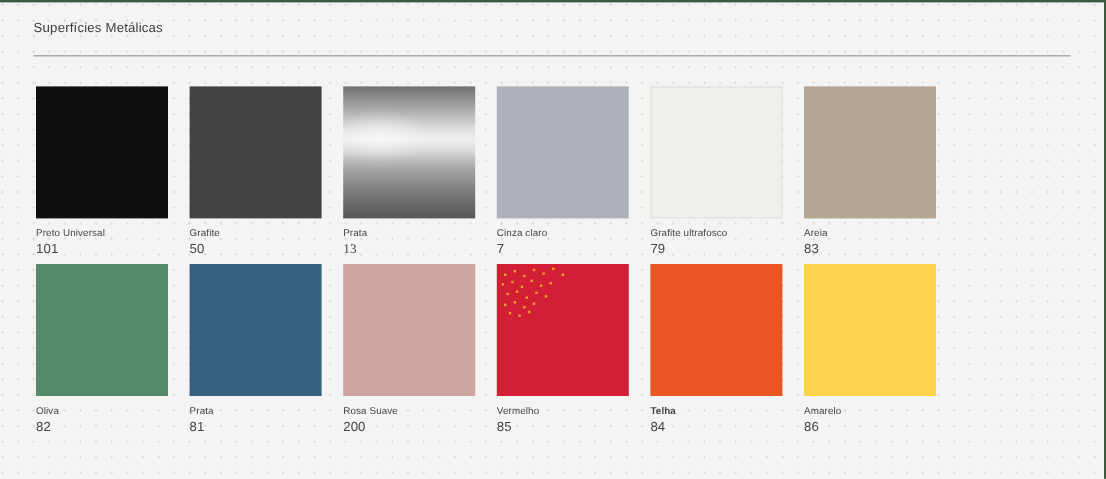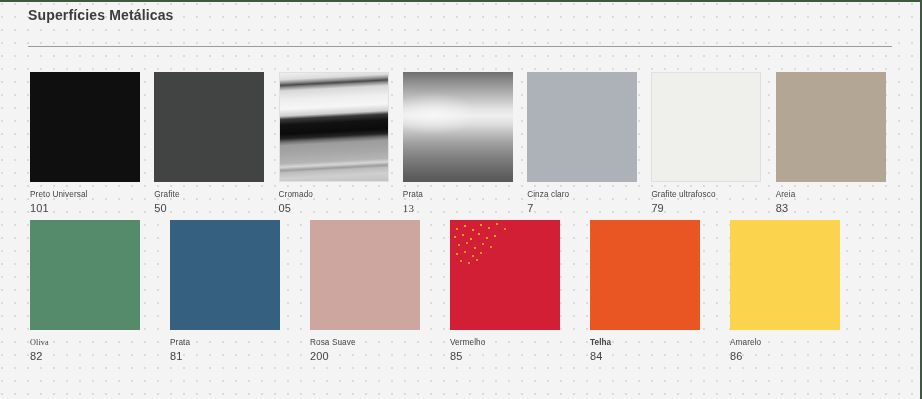--- a/index.html
+++ b/index.html
@@ -33,23 +33,23 @@
   #header {
     position: absolute;
     left: 0;
     top: 0;
     width: 922px;
     padding: 0;
   }
   #page-title {
     position: absolute;
     left: 28px;
-    top: 5px;
-    font-size: 14px;
-    font-weight: 700;
+    top: 16px;
+    font-size: 11px;
+    font-weight: 400;
     color: #3c3c3c;
     letter-spacing: 0.15px;
     white-space: nowrap;
   }
   #title-rule {
     position: absolute;
     left: 28px;
     top: 44px;
     width: 864px;
     height: 1px;
@@ -63,21 +63,20 @@
     top: 70px;
     width: 870px;
   }
   .swatch-row {
     display: flex;
     flex-direction: row;
     margin-bottom: 6px;
   }
   .swatch-cell {
     width: 128px;
-    margin-right: 12px;
   }
   .swatch-chip {
     width: 110px;
     height: 110px;
     position: relative;
     overflow: hidden;
     box-sizing: border-box;
   }
   .chip-bordered {
     border: 1px solid #e0e0e0;
@@ -182,25 +181,20 @@
           <div class="swatch-chip" style="background: rgb(15, 15, 15);"></div>
           <div class="swatch-name" style="color: rgb(68, 68, 68);">Preto Universal</div>
           <div class="swatch-code" style="color: rgb(68, 68, 68);">101</div>
         </div>
         <div class="swatch-cell">
           <div class="swatch-chip" style="background: rgb(65, 68, 67);"></div>
           <div class="swatch-name" style="color: rgb(68, 68, 68);">Grafite</div>
           <div class="swatch-code" style="color: rgb(68, 68, 68);">50</div>
         </div>
         <div class="swatch-cell">
-          <div class="swatch-chip chip-bordered finish-chrome"></div>
-          <div class="swatch-name" style="color: rgb(68, 68, 68);">Cromado</div>
-          <div class="swatch-code" style="color: rgb(68, 68, 68);">05</div>
-        </div>
-        <div class="swatch-cell">
           <div class="swatch-chip finish-silver"></div>
           <div class="swatch-name" style="color: rgb(68, 68, 68);">Prata</div>
           <div class="swatch-code" style="color: rgb(68, 68, 68); font-family: Liberation Serif, serif;">13</div>
         </div>
         <div class="swatch-cell">
           <div class="swatch-chip" style="background: rgb(173, 177, 184);"></div>
           <div class="swatch-name" style="color: rgb(68, 68, 68);">Cinza claro</div>
           <div class="swatch-code" style="color: rgb(68, 68, 68);">7</div>
         </div>
         <div class="swatch-cell">
@@ -210,21 +204,21 @@
         </div>
         <div class="swatch-cell">
           <div class="swatch-chip" style="background: rgb(179, 166, 149);"></div>
           <div class="swatch-name" style="color: rgb(68, 68, 68);">Areia</div>
           <div class="swatch-code" style="color: rgb(68, 68, 68);">83</div>
         </div>
       </div>
     <div class="swatch-row" id="row-1">
         <div class="swatch-cell">
           <div class="swatch-chip" style="background: rgb(85, 139, 106);"></div>
-          <div class="swatch-name" style="color: rgb(68, 68, 68); font-family: Liberation Serif, serif;">Oliva</div>
+          <div class="swatch-name" style="color: rgb(68, 68, 68);">Oliva</div>
           <div class="swatch-code" style="color: rgb(68, 68, 68);">82</div>
         </div>
         <div class="swatch-cell">
           <div class="swatch-chip" style="background: rgb(53, 96, 127);"></div>
           <div class="swatch-name" style="color: rgb(68, 68, 68);">Prata</div>
           <div class="swatch-code" style="color: rgb(68, 68, 68);">81</div>
         </div>
         <div class="swatch-cell">
           <div class="swatch-chip" style="background: rgb(205, 166, 160);"></div>
           <div class="swatch-name" style="color: rgb(68, 68, 68);">Rosa Suave</div>

